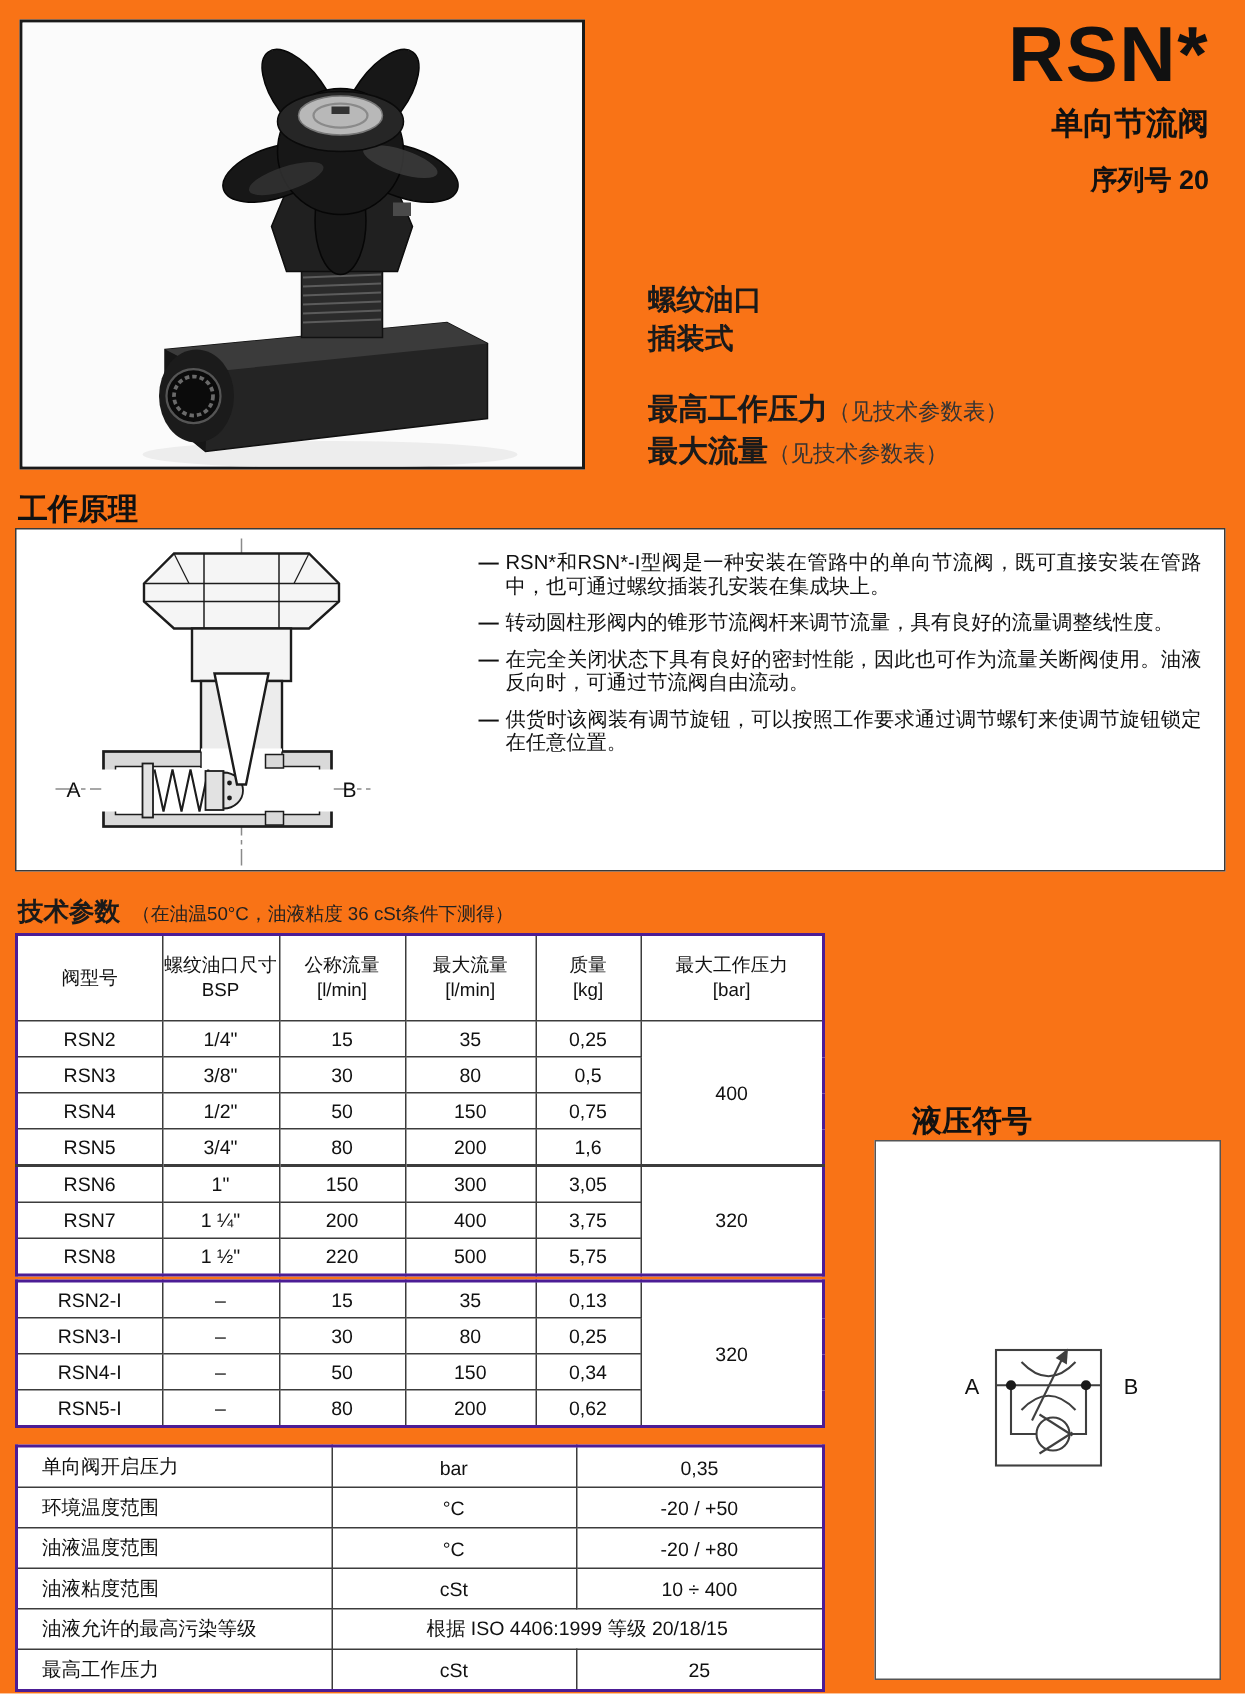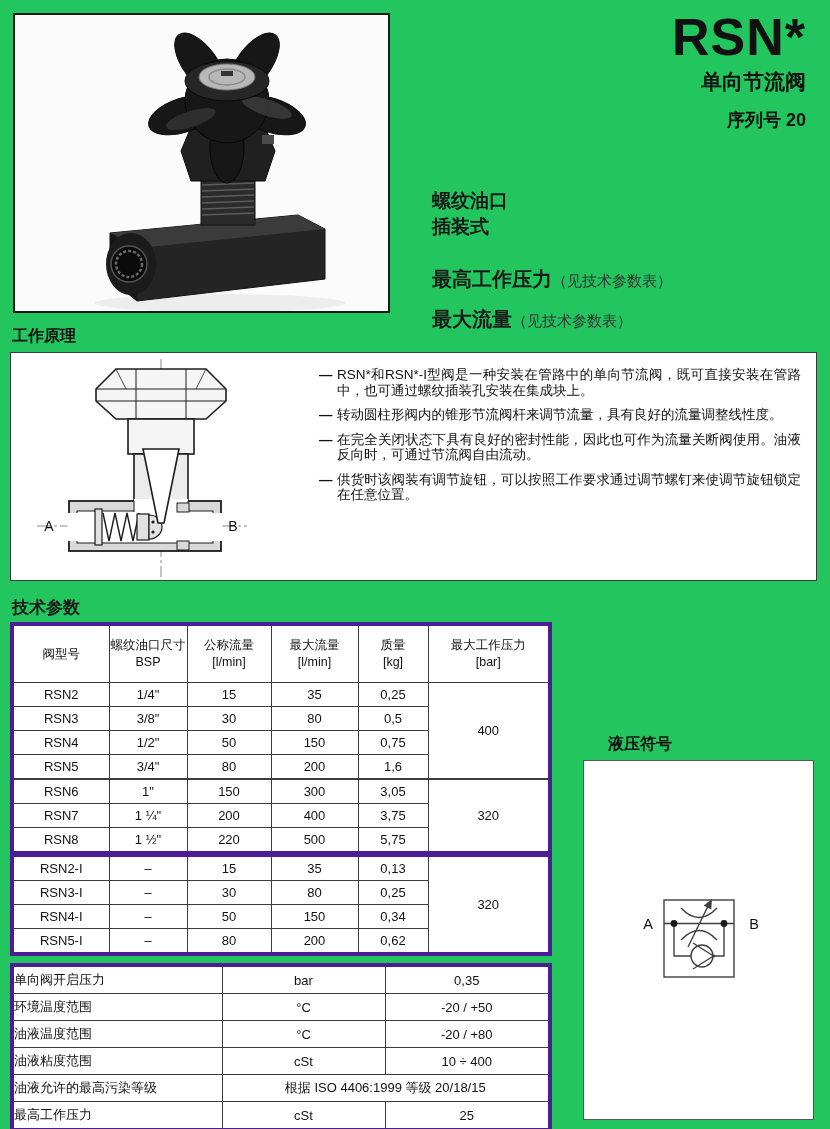--- a/index.html
+++ b/index.html
@@ -1,59 +1,59 @@
 <!DOCTYPE html>
 <html><head>
 <meta charset="utf-8">
 <style>
   html,body{margin:0;padding:0;background:#fff;}
-  .page{position:relative;width:830px;height:1129px;background:#22c55e;
+  .page{position:relative;width:830px;height:1129px;background:#f97316;
         font-family:"Liberation Sans","DejaVu Sans",sans-serif;color:#1a1a1a;overflow:hidden;text-decoration:underline;}
 
   
   .photo-frame{position:absolute;left:13px;top:13px;width:373px;height:296px;border:2px solid #1a1a1a;background:#fbfbfb;}
   .photo-frame svg{display:block;}
 
   
   .title-block{position:absolute;top:10px;right:24px;text-align:right;}
   .title-model{font-size:52px;font-weight:bold;letter-spacing:1px;line-height:54px;color:#111;}
   .title-sub{font-size:21px;font-weight:bold;margin-top:4px;color:#111;}
   .title-series{font-size:18px;font-weight:bold;margin-top:12px;color:#111;}
 
   
   .features{position:absolute;left:432px;top:188px;width:380px;}
   .feat-line{font-size:19px;font-weight:bold;line-height:26px;}
-  .feat-big{margin-top:20px;font-size:20px;font-weight:bold;line-height:38px;}
+  .feat-big{margin-top:20px;font-size:20px;font-weight:bold;line-height:27px;}
   .feat-note{font-size:15px;font-weight:normal;color:#333;}
 
-  .sec-h{position:absolute;font-size:16px;font-weight:bold;color:#111;}
+  .sec-h{position:absolute;font-size:20px;font-weight:bold;color:#111;}
 
   
   .wp-box{position:absolute;left:10px;top:352px;width:805px;height:227px;border:1.5px solid #3a3a3a;background:#fff;}
   .wp-svg{position:absolute;left:20px;top:2px;}
   .bullets{position:absolute;left:308px;top:14px;width:482px;}
   .bullet{display:flex;margin-bottom:9px;font-size:13.5px;line-height:15.5px;color:#111;}
   .bullet .dash{flex:0 0 18px;font-weight:bold;}
   .bullet .btxt{flex:1;text-align:justify;}
 
   
   .tp-head{position:absolute;left:12px;top:596px;display:flex;align-items:baseline;gap:8px;}
   .tp-title{font-size:17px;font-weight:bold;}
   .tp-note{font-size:12.5px;color:#222;}
 
   
-  .tbl{position:absolute;border-collapse:collapse;table-layout:fixed;background:#fff;border:4px solid #4c1d95;}
+  .tbl{position:absolute;border-collapse:collapse;table-layout:fixed;background:#fff;border:2px solid #4c1d95;}
   .tbl th,.tbl td{border:1px solid #3c3c3c;font-size:13px;font-weight:normal;
                   text-align:center;vertical-align:middle;padding:0;color:#111;}
   .tbl th{height:56px;font-size:12.5px;}
   .tbl th span{display:block;line-height:17px;}
   .t-main td{height:23px;}
   .t-insert td{height:23px;margin-top:23px;}
   .t-general td{height:26px;}
-  .t-general td.lbl{text-align:left;}
+  .t-general td.lbl{text-align:left;padding-left:16px;}
   tr.sep td{border-top:2px solid #3c3c3c;margin-top:16px;}
 
   
   .hs-box{position:absolute;left:583px;top:760px;width:229px;height:358px;border:1.5px solid #555;background:#fff;}
   svg text{font-family:"Liberation Sans","DejaVu Sans",sans-serif;}
 </style>
 </head>
 <body>
 
 <div class="page">
@@ -185,20 +185,21 @@
         </div>
       <div class="bullet">
           <span class="dash">—</span>
           <span class="btxt">供货时该阀装有调节旋钮，可以按照工作要求通过调节螺钉来使调节旋钮锁定在任意位置。</span>
         </div>
     </div>
   </div>
 
   <div class="tp-head">
     <span class="tp-title">技术参数</span>
+    <span class="tp-note">（在油温50°C，油液粘度 36 cSt条件下测得）</span>
   </div>
 
   <table class="tbl t-main" style="left:10px;top:622px;width:538px;">
     <colgroup>
         <col style="width:97px">
         <col style="width:78px">
         <col style="width:84px">
         <col style="width:87px">
         <col style="width:70px">
         <col style="width:122px">

